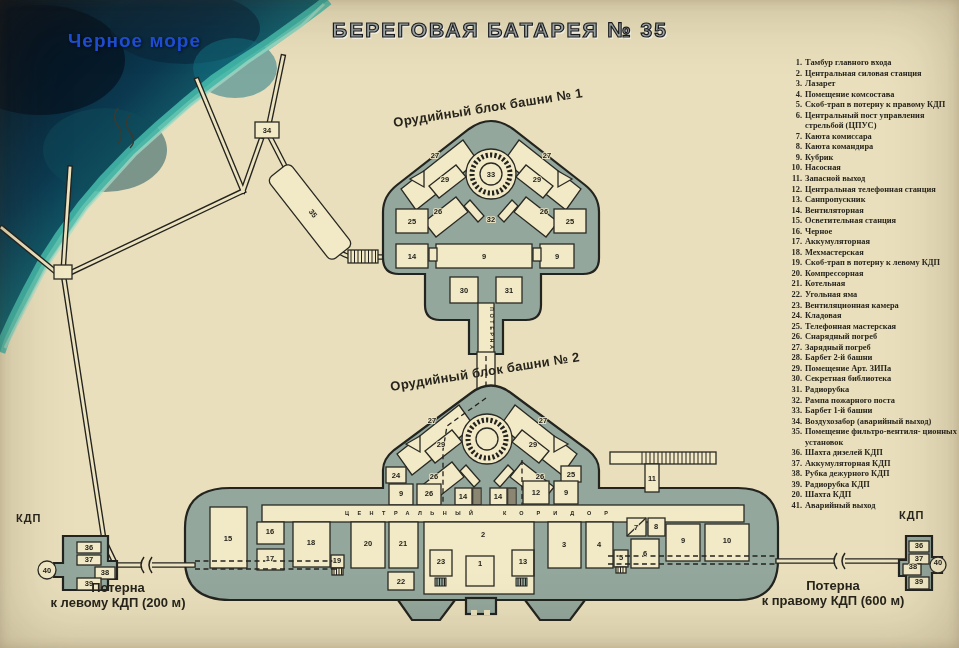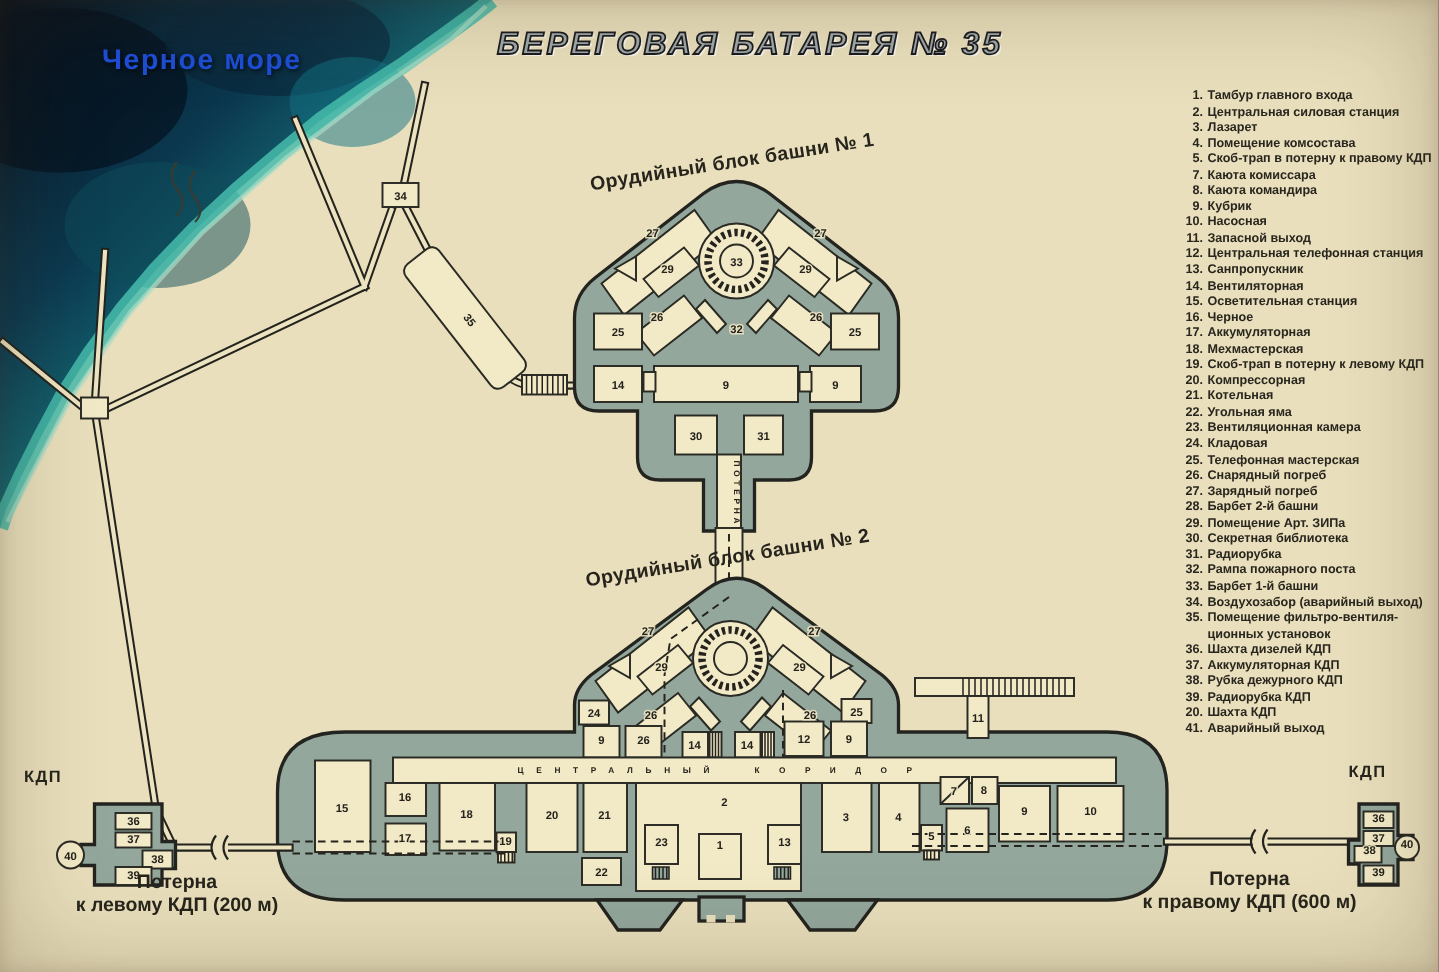--- a/index.html
+++ b/index.html
@@ -13,41 +13,40 @@
     box-shadow:inset 0 0 70px rgba(70,50,25,.28), inset 0 0 12px rgba(70,50,25,.18);
   }
   #map-svg{position:absolute;left:0;top:0;}
   .overlay{position:absolute;color:#26241c;}
   .title{
     left:300px;top:18px;width:400px;text-align:center;
     font-size:21px;font-weight:bold;letter-spacing:2px;
     color:#a0aaa8;-webkit-text-stroke:1.2px #1b1b20;
     text-shadow:1.5px 1.5px 0 rgba(255,255,255,.65);
     white-space:nowrap;
-    font-style:italic;
   }
   .sea-label{
     left:68px;top:30px;font-size:19px;font-weight:bold;color:#1d4ed8;
     text-shadow:1px 1px 3px rgba(0,0,0,.65);letter-spacing:1px;
   }
   .turret-label{
     width:220px;text-align:center;font-size:13px;font-weight:bold;
     transform:rotate(-9deg);letter-spacing:.3px;white-space:nowrap;
   }
   .t1{left:378px;top:100px;}
   .t2{left:375px;top:364px;}
   .kdp-label{font-size:11px;font-weight:bold;letter-spacing:1px;}
   .kdp-l{left:16px;top:512px;}
   .kdp-r{left:899px;top:509px;}
   .potern-label{width:160px;text-align:center;font-size:13px;font-weight:bold;line-height:15px;}
   .pl{left:38px;top:580px;}
   .pr{left:753px;top:578px;}
   .legend{
     left:786px;top:58px;width:172px;
-    font-size:8.4px;font-weight:bold;color:#28261e;
+    font-size:8.4px;font-weight:bold;color:#28261e;font-family:Liberation Serif, serif;
   }
   .legend-item{padding-left:19px;text-indent:-19px;line-height:10.55px;}
   .legend-item .num{display:inline-block;width:16px;text-align:right;margin-right:3px;text-indent:0;}
   .room-label{
     font-size:7.5px;font-weight:bold;fill:#24221a;text-anchor:middle;
     paint-order:stroke;stroke:rgba(240,232,198,.85);stroke-width:2px;
     font-family:"Liberation Sans",sans-serif;
   }
   .cor-out{stroke:#24231e;stroke-width:5.5;fill:none;stroke-linecap:square;}
   .cor-in{stroke:#ece3c0;stroke-width:2.8;fill:none;stroke-linecap:square;}
@@ -354,20 +353,21 @@
 <div class="overlay potern-label pr">
   <div>Потерна</div>
   <div>к правому КДП (600 м)</div>
 </div>
 <div class="overlay legend" id="legend">
       <div class="legend-item"><span class="num">1.</span><span>Тамбур главного входа</span></div>
       <div class="legend-item"><span class="num">2.</span><span>Центральная силовая станция</span></div>
       <div class="legend-item"><span class="num">3.</span><span>Лазарет</span></div>
       <div class="legend-item"><span class="num">4.</span><span>Помещение комсостава</span></div>
       <div class="legend-item"><span class="num">5.</span><span>Скоб-трап в потерну к правому КДП</span></div>
+      <div class="legend-item"><span class="num">6.</span><span>Центральный пост управления стрельбой (ЦПУС)</span></div>
       <div class="legend-item"><span class="num">7.</span><span>Каюта комиссара</span></div>
       <div class="legend-item"><span class="num">8.</span><span>Каюта командира</span></div>
       <div class="legend-item"><span class="num">9.</span><span>Кубрик</span></div>
       <div class="legend-item"><span class="num">10.</span><span>Насосная</span></div>
       <div class="legend-item"><span class="num">11.</span><span>Запасной выход</span></div>
       <div class="legend-item"><span class="num">12.</span><span>Центральная телефонная станция</span></div>
       <div class="legend-item"><span class="num">13.</span><span>Санпропускник</span></div>
       <div class="legend-item"><span class="num">14.</span><span>Вентиляторная</span></div>
       <div class="legend-item"><span class="num">15.</span><span>Осветительная станция</span></div>
       <div class="legend-item"><span class="num">16.</span><span>Черное</span></div>

